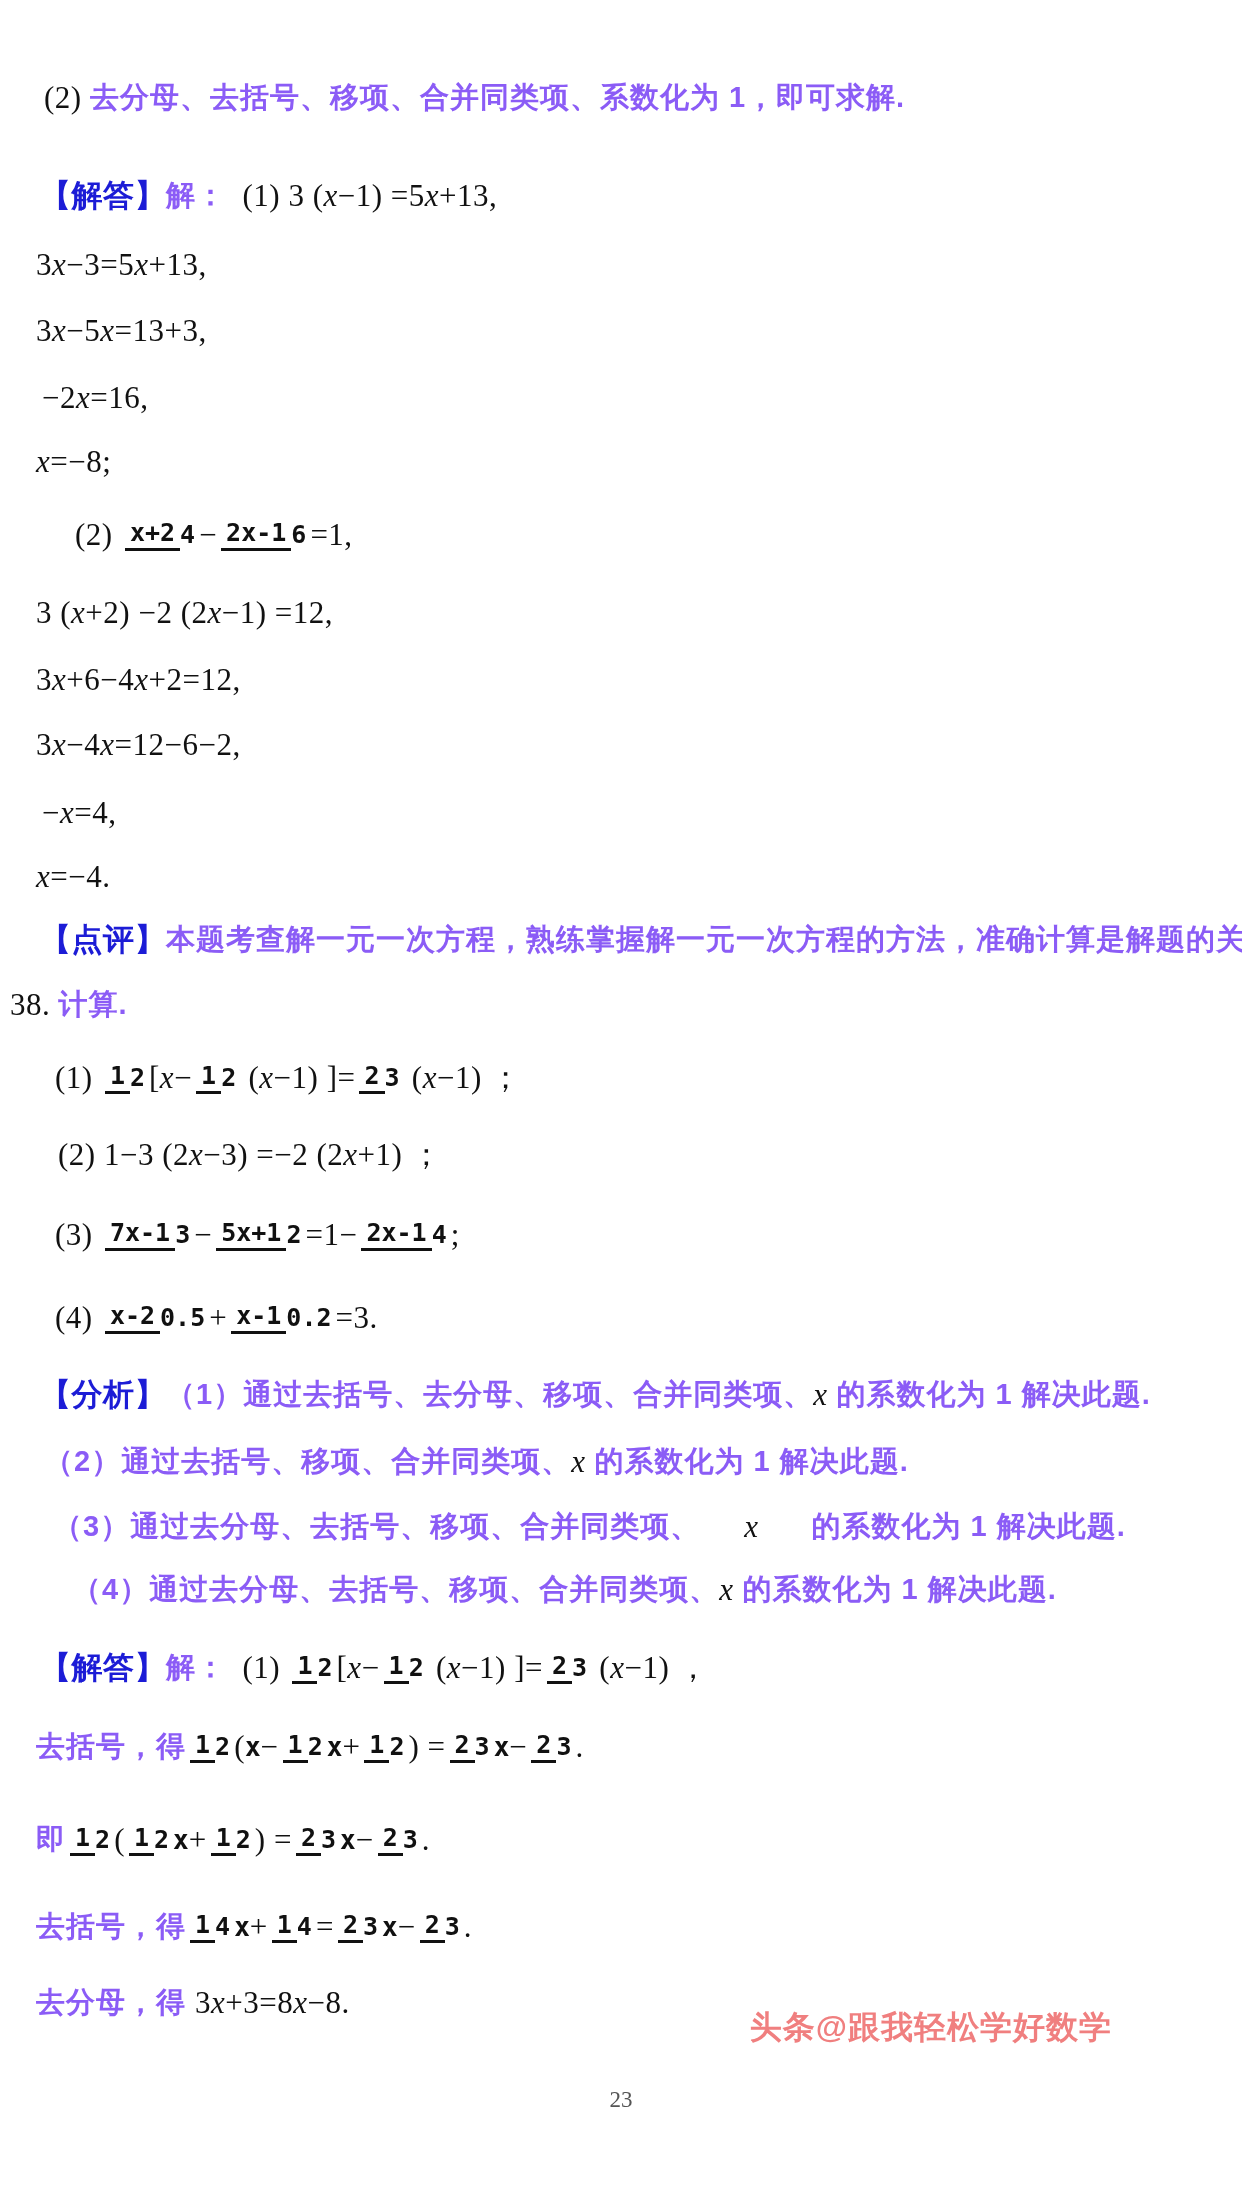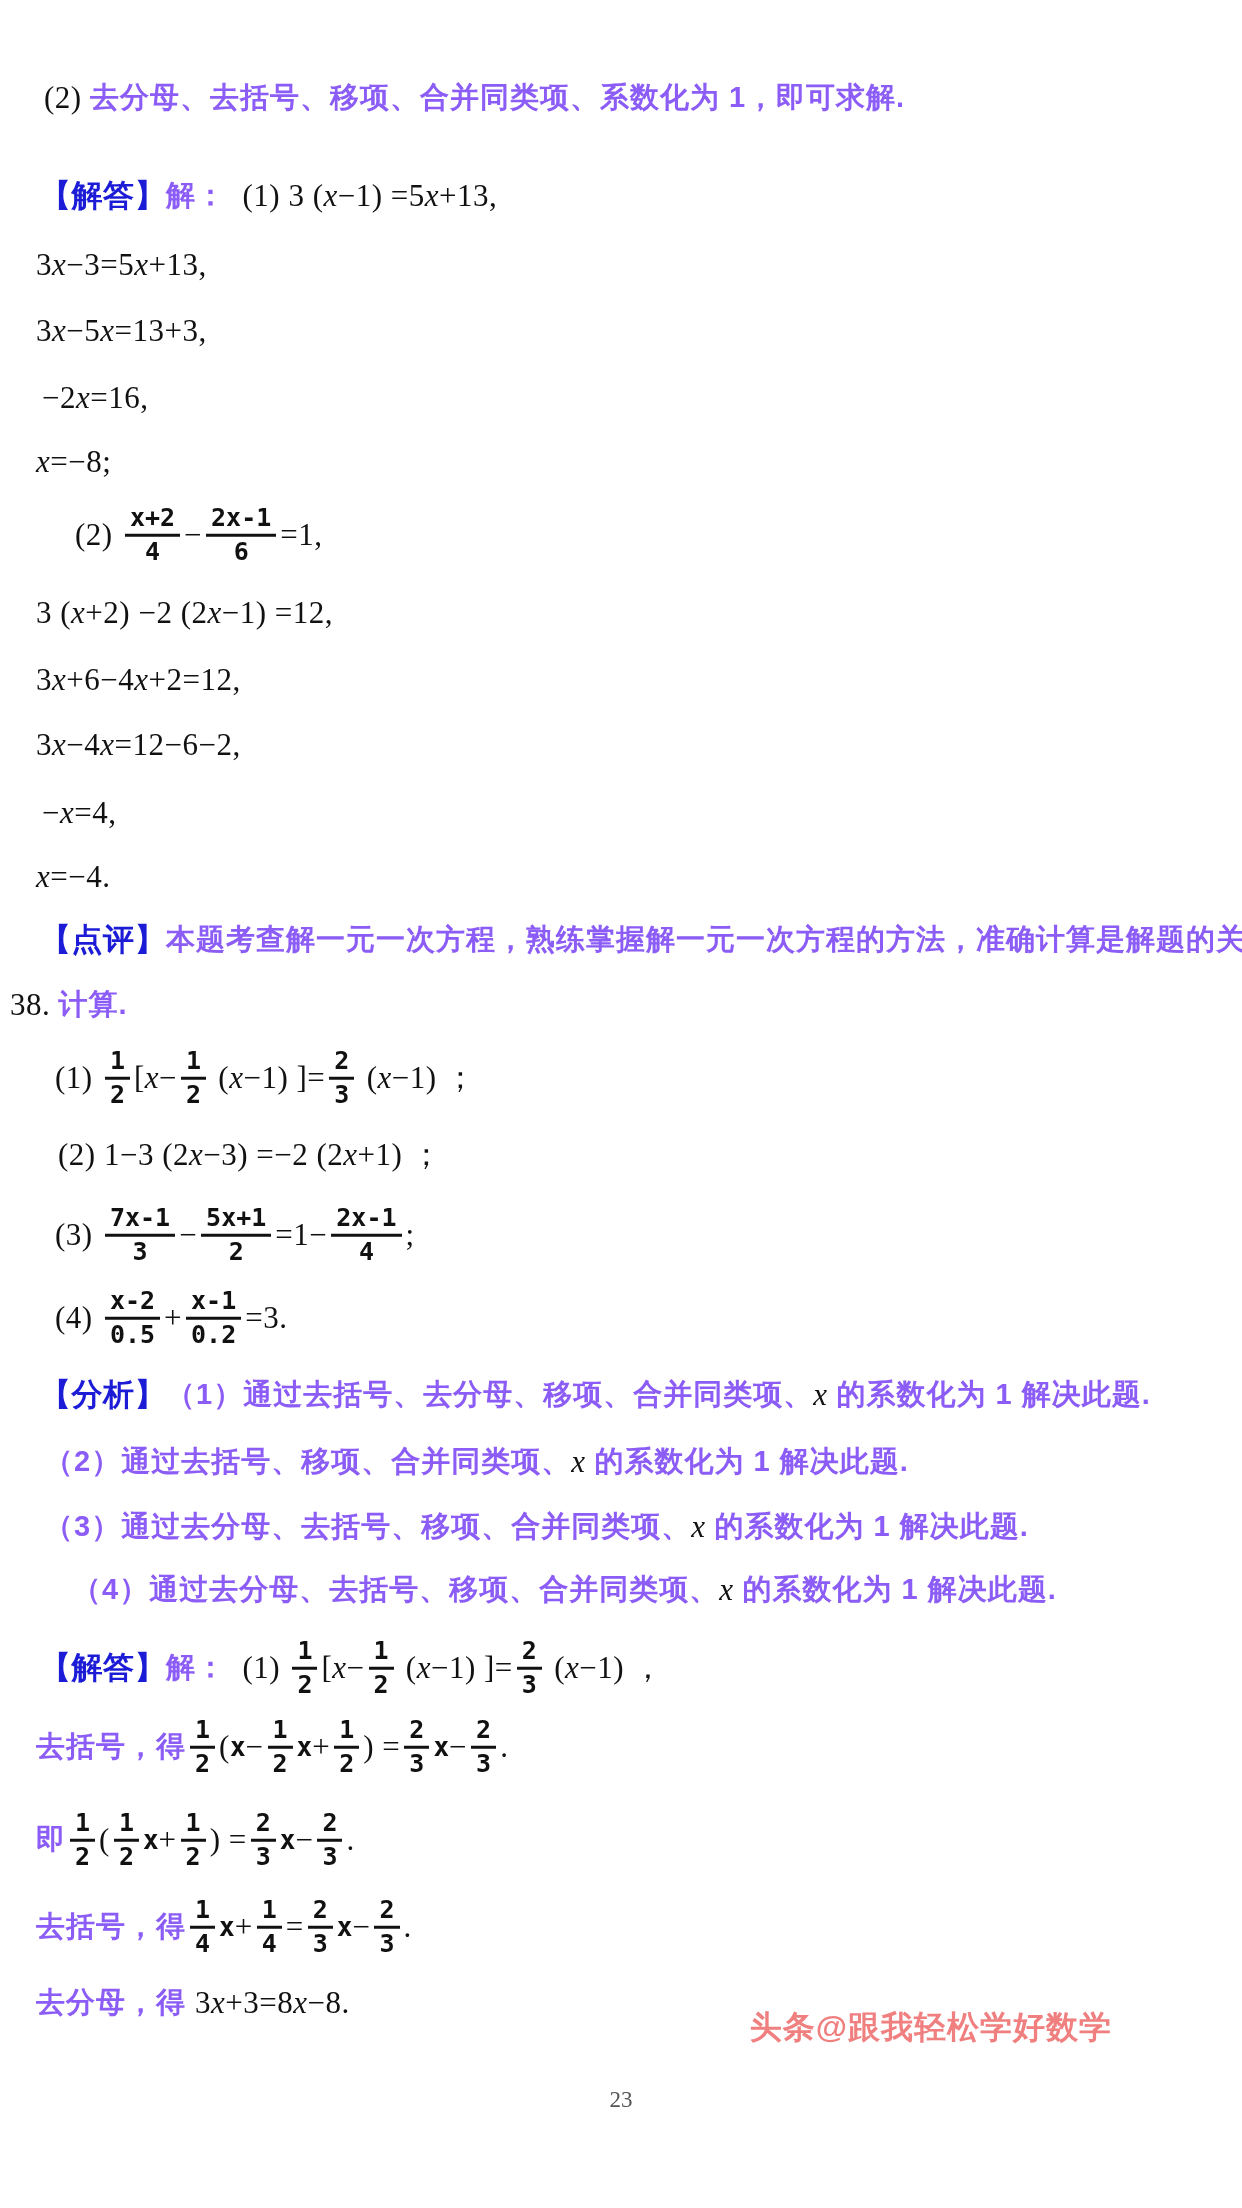--- a/index.html
+++ b/index.html
@@ -40,21 +40,21 @@
   }
   .seg-m i{font-style:italic;}
   .seg-mo{
     font-family:"DejaVu Sans Mono", monospace;
     font-weight:700;
     font-size:26px;
     color:#111111;
   }
   .frac{
     display:inline-flex;
-    flex-direction:column;
+    flex-direction:row;
     align-items:center;
     font-family:"DejaVu Sans Mono", monospace;
     font-weight:700;
     font-size:25px;
     line-height:1.15;
     margin:0 4px;
     color:#111111;
     text-align:right;
   }
   .frac .fn{
@@ -106,20 +106,20 @@
     <div class="line" style="top: 813px; left: 42px;"><span class="seg-m">−<i>x</i>=4,</span></div>
     <div class="line" style="top: 877px; left: 36px;"><span class="seg-m"><i>x</i>=−4.</span></div>
     <div class="line" style="top: 940px; left: 40px;"><span class="seg-tag">【点评】</span><span class="seg-cn">本题考查解一元一次方程，熟练掌握解一元一次方程的方法，准确计算是解题的关键.</span></div>
     <div class="line" style="top: 1005px; left: 10px; justify-content: center;"><span class="seg-m">38. </span><span class="seg-cn">计算.</span></div>
     <div class="line" style="top: 1078px; left: 55px;"><span class="seg-m">(1) </span><span class="frac"><span class="fn">1</span><span class="fd">2</span></span><span class="seg-m">[<i>x</i>−</span><span class="frac"><span class="fn">1</span><span class="fd">2</span></span><span class="seg-m"> (<i>x</i>−1) ]=</span><span class="frac"><span class="fn">2</span><span class="fd">3</span></span><span class="seg-m"> (<i>x</i>−1) ；</span></div>
     <div class="line" style="top: 1155px; left: 58px;"><span class="seg-m">(2) 1−3 (2<i>x</i>−3) =−2 (2<i>x</i>+1) ；</span></div>
     <div class="line" style="top: 1235px; left: 55px;"><span class="seg-m">(3) </span><span class="frac"><span class="fn">7x-1</span><span class="fd">3</span></span><span class="seg-m">−</span><span class="frac"><span class="fn">5x+1</span><span class="fd">2</span></span><span class="seg-m">=1−</span><span class="frac"><span class="fn">2x-1</span><span class="fd">4</span></span><span class="seg-m">;</span></div>
     <div class="line" style="top: 1318px; left: 55px;"><span class="seg-m">(4) </span><span class="frac"><span class="fn">x-2</span><span class="fd">0.5</span></span><span class="seg-m">+</span><span class="frac"><span class="fn">x-1</span><span class="fd">0.2</span></span><span class="seg-m">=3.</span></div>
     <div class="line" style="top: 1395px; left: 40px;"><span class="seg-tag">【分析】</span><span class="seg-cn">（1）通过去括号、去分母、移项、合并同类项、</span><span class="seg-m"><i>x</i></span><span class="seg-cn"> 的系数化为 1 解决此题.</span></div>
     <div class="line" style="top: 1462px; left: 44px;"><span class="seg-cn">（2）通过去括号、移项、合并同类项、</span><span class="seg-m"><i>x</i></span><span class="seg-cn"> 的系数化为 1 解决此题.</span></div>
-    <div class="line" style="top: 1527px; left: 44px;"><span class="seg-cn">（3）通过去分母、去括号、移项、合并同类项、</span><span class="seg-m"><i>x</i></span><span class="seg-cn"> 的系数化为 1 解决此题.</span></div>
+    <div class="line" style="top: 1527px; left: 53px; gap: 44px;"><span class="seg-cn">（3）通过去分母、去括号、移项、合并同类项、</span><span class="seg-m"><i>x</i></span><span class="seg-cn"> 的系数化为 1 解决此题.</span></div>
     <div class="line" style="top: 1590px; left: 44px; margin-left: 28px;"><span class="seg-cn">（4）通过去分母、去括号、移项、合并同类项、</span><span class="seg-m"><i>x</i></span><span class="seg-cn"> 的系数化为 1 解决此题.</span></div>
     <div class="line" style="top: 1668px; left: 40px;"><span class="seg-tag">【解答】</span><span class="seg-cn">解：</span><span class="seg-m">  (1) </span><span class="frac"><span class="fn">1</span><span class="fd">2</span></span><span class="seg-m">[<i>x</i>−</span><span class="frac"><span class="fn">1</span><span class="fd">2</span></span><span class="seg-m"> (<i>x</i>−1) ]=</span><span class="frac"><span class="fn">2</span><span class="fd">3</span></span><span class="seg-m"> (<i>x</i>−1) ，</span></div>
     <div class="line" style="top: 1747px; left: 36px;"><span class="seg-cn">去括号，得</span><span class="frac"><span class="fn">1</span><span class="fd">2</span></span><span class="seg-m">(</span><span class="seg-mo">x</span><span class="seg-m">−</span><span class="frac"><span class="fn">1</span><span class="fd">2</span></span><span class="seg-mo">x</span><span class="seg-m">+</span><span class="frac"><span class="fn">1</span><span class="fd">2</span></span><span class="seg-m">) =</span><span class="frac"><span class="fn">2</span><span class="fd">3</span></span><span class="seg-mo">x</span><span class="seg-m">−</span><span class="frac"><span class="fn">2</span><span class="fd">3</span></span><span class="seg-m">.</span></div>
     <div class="line" style="top: 1840px; left: 36px;"><span class="seg-cn">即</span><span class="frac"><span class="fn">1</span><span class="fd">2</span></span><span class="seg-m">(</span><span class="frac"><span class="fn">1</span><span class="fd">2</span></span><span class="seg-mo">x</span><span class="seg-m">+</span><span class="frac"><span class="fn">1</span><span class="fd">2</span></span><span class="seg-m">) =</span><span class="frac"><span class="fn">2</span><span class="fd">3</span></span><span class="seg-mo">x</span><span class="seg-m">−</span><span class="frac"><span class="fn">2</span><span class="fd">3</span></span><span class="seg-m">.</span></div>
     <div class="line" style="top: 1927px; left: 36px;"><span class="seg-cn">去括号，得</span><span class="frac"><span class="fn">1</span><span class="fd">4</span></span><span class="seg-mo">x</span><span class="seg-m">+</span><span class="frac"><span class="fn">1</span><span class="fd">4</span></span><span class="seg-m">=</span><span class="frac"><span class="fn">2</span><span class="fd">3</span></span><span class="seg-mo">x</span><span class="seg-m">−</span><span class="frac"><span class="fn">2</span><span class="fd">3</span></span><span class="seg-m">.</span></div>
     <div class="line" style="top: 2003px; left: 36px;"><span class="seg-cn">去分母，得 </span><span class="seg-m">3<i>x</i>+3=8<i>x</i>−8.</span></div>
   </div>
 
 </body></html>

